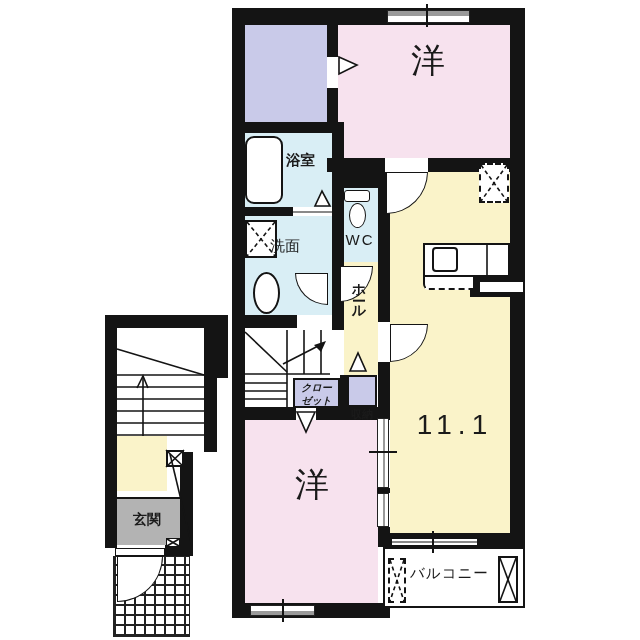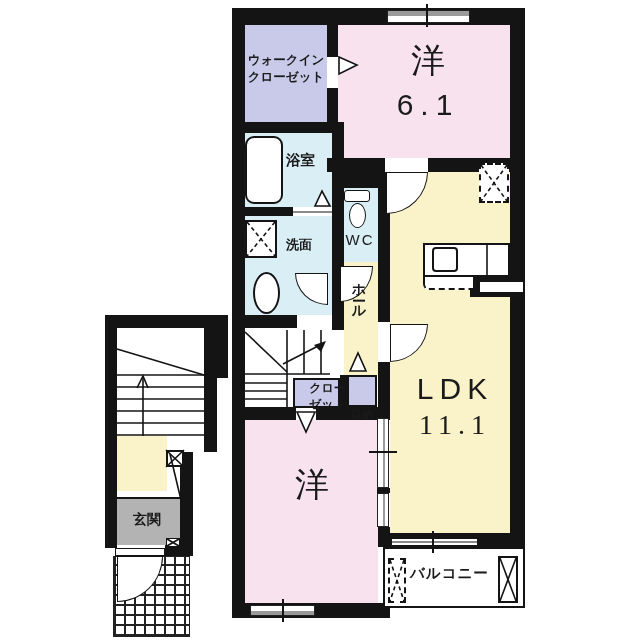--- a/index.html
+++ b/index.html
@@ -167,34 +167,28 @@
     <polygon points="326,341 314,345 321,352" fill="#141414"></polygon>
 
     <g fill="#ffffff" stroke="#141414" stroke-width="1.6">
       <polygon points="339,57 339,74 357,65"></polygon>
       <polygon points="315,206 330,206 322,191"></polygon>
       <polygon points="350,371 366,371 358,353"></polygon>
       <polygon points="297,412 315,412 306,432"></polygon>
     </g>
   </svg>
 
-  <div class="lbl ctr" style="left:246px;top:52px;width:80px;font-size:12.5px;line-height:1.35;font-weight:bold;">
-    <span>ウォークイン</span><br>
-    <span>クローゼット</span>
-  </div>
   <div class="lbl ctr" style="left:392px;top:42px;width:72px;font-size:34px;">洋</div>
-  <div class="lbl ctr" style="left:383px;top:88px;width:90px;font-size:30px;letter-spacing:7px;">6.1</div>
   <div class="lbl" style="left:286px;top:153px;font-size:14.5px;font-weight:bold;">浴室</div>
-  <div class="lbl" style="left:286px;top:238px;font-size:13px;font-weight:bold;">洗面</div>
+  <div class="lbl" style="left:270px;top:238px;font-size:15px;font-weight:normal;">洗面</div>
   <div class="lbl ctr" style="left:340px;top:232px;width:40px;font-size:15px;letter-spacing:2px;">WC</div>
   <div class="lbl" style="left:351px;top:274px;height:80px;font-size:14px;font-weight:bold;writing-mode:vertical-rl;letter-spacing:3px;">ホール</div>
-  <div class="lbl ctr" style="left:304px;top:381px;width:47px;font-size:12px;line-height:1.3;font-weight:bold;">
+  <div class="lbl ctr" style="left:293px;top:381px;width:47px;font-size:10px;line-height:1.3;font-weight:bold;font-style:italic;">
     <span>クロー</span><br>
     <span>ゼット</span>
   </div>
   <div class="lbl ctr" style="left:347px;top:408px;width:30px;font-size:11px;font-weight:bold;">収納</div>
-  <div class="lbl ctr" style="left:400px;top:372px;width:110px;font-size:30px;letter-spacing:6px;">LDK</div>
-  <div class="lbl ctr" style="left:398px;top:410px;width:114px;font-size:28px;letter-spacing:6px;font-family:Liberation Serif, serif;">11.1</div>
+  <div class="lbl ctr" style="left:398px;top:410px;width:114px;font-size:28px;letter-spacing:6px;">11.1</div>
   <div class="lbl ctr" style="left:280px;top:466px;width:64px;font-size:34px;">洋</div>
   <div class="lbl ctr" style="left:119px;top:512px;width:56px;font-size:14px;font-weight:bold;">玄関</div>
-  <div class="lbl" style="left:410px;top:566px;font-size:14.5px;font-weight:bold;letter-spacing:1px;">バルコニー</div>
+  <div class="lbl" style="left:410px;top:566px;font-size:14.5px;font-weight:normal;letter-spacing:1px;">バルコニー</div>
 
 </div>
 
 </body></html>

